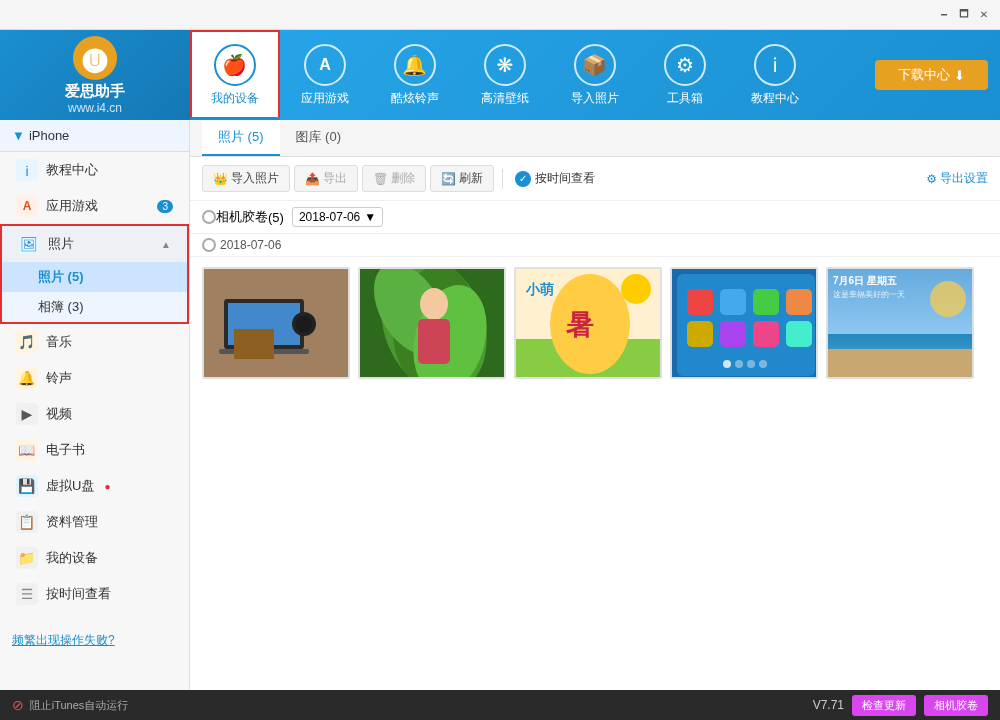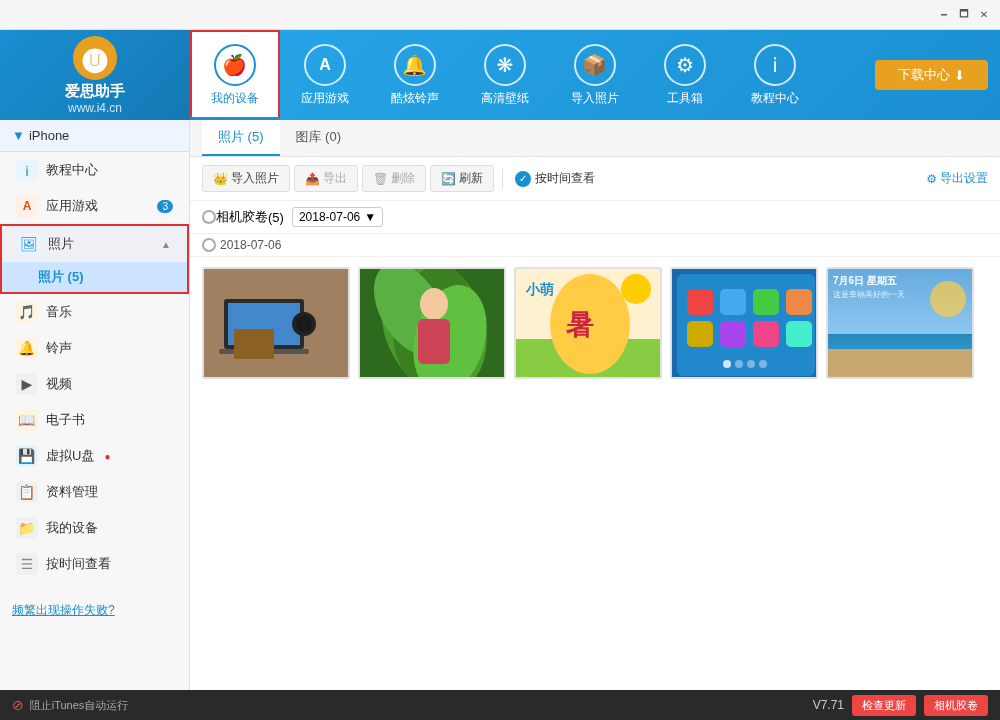--- a/index.html
+++ b/index.html
@@ -303,21 +303,21 @@
       align-items: center;
       padding: 0 12px;
       color: #ccc;
       font-size: 12px;
       gap: 8px;
     }
     .statusbar .left { display: flex; align-items: center; gap: 6px; }
     .statusbar .center { flex: 1; text-align: center; }
     .statusbar .right { display: flex; align-items: center; gap: 8px; margin-left: auto; }
     .statusbar-btn {
-      background: #ef4444;
+      background: #d946ef;
       color: white;
       border: none;
       padding: 3px 10px;
       border-radius: 3px;
       font-size: 11px;
       cursor: pointer;
     }
     .stop-itunes { color: #aaa; font-size: 11px; display: flex; align-items: center; gap: 4px; cursor: pointer; }
 
     
@@ -421,20 +421,23 @@
 
       <div class="sidebar-item parent-selected" style="background:#eef0f5;">
         <div class="item-icon" style="background:#e8f4ff; color:#1a8fd1;">🖼</div>
         <span>照片</span>
         <span class="expand-arrow" style="margin-left:auto;">▲</span>
       </div>
 
       <div class="sidebar-sub">
         <div class="sidebar-sub-item selected">
           <span>照片 (5)</span>
+        </div>
+        <div class="sidebar-sub-item">
+          <span>相簿  (3)</span>
         </div>
       </div>
     </div>
 
     <div class="sidebar-item">
       <div class="item-icon" style="background:#fff4e0; color:#e87820;">🎵</div>
       <span>音乐</span>
     </div>
 
     <div class="sidebar-item">

